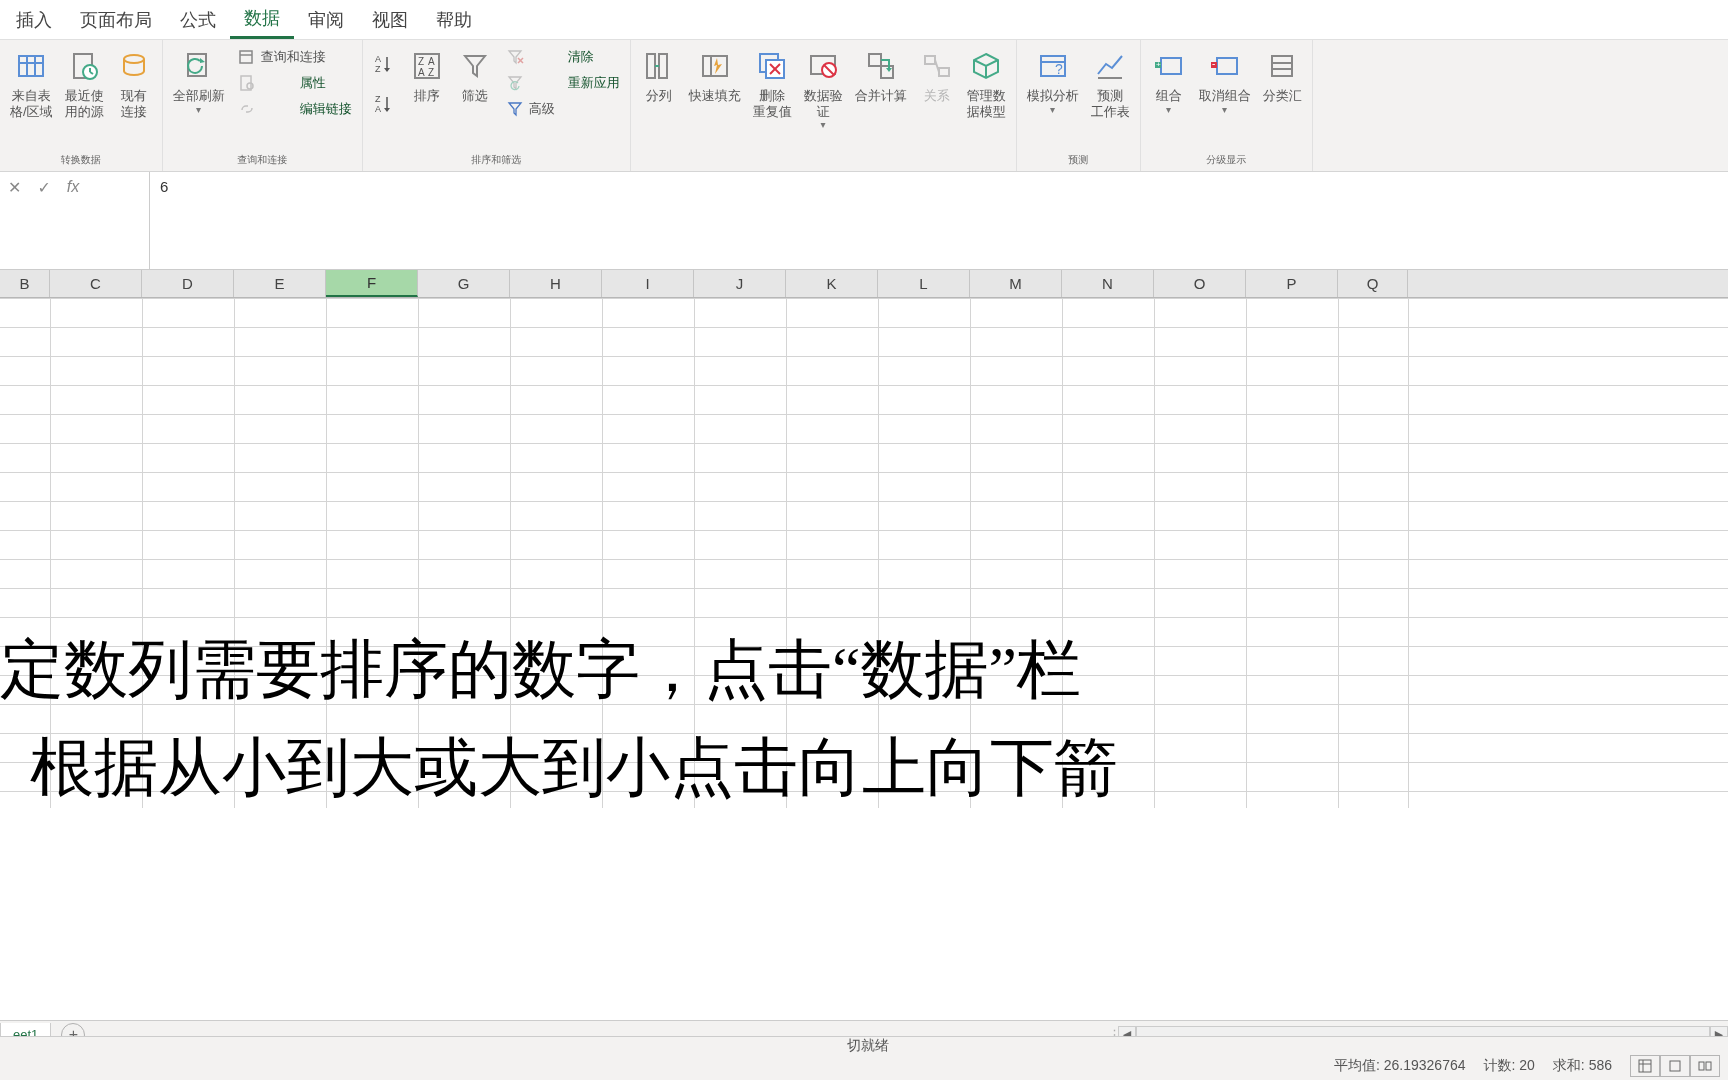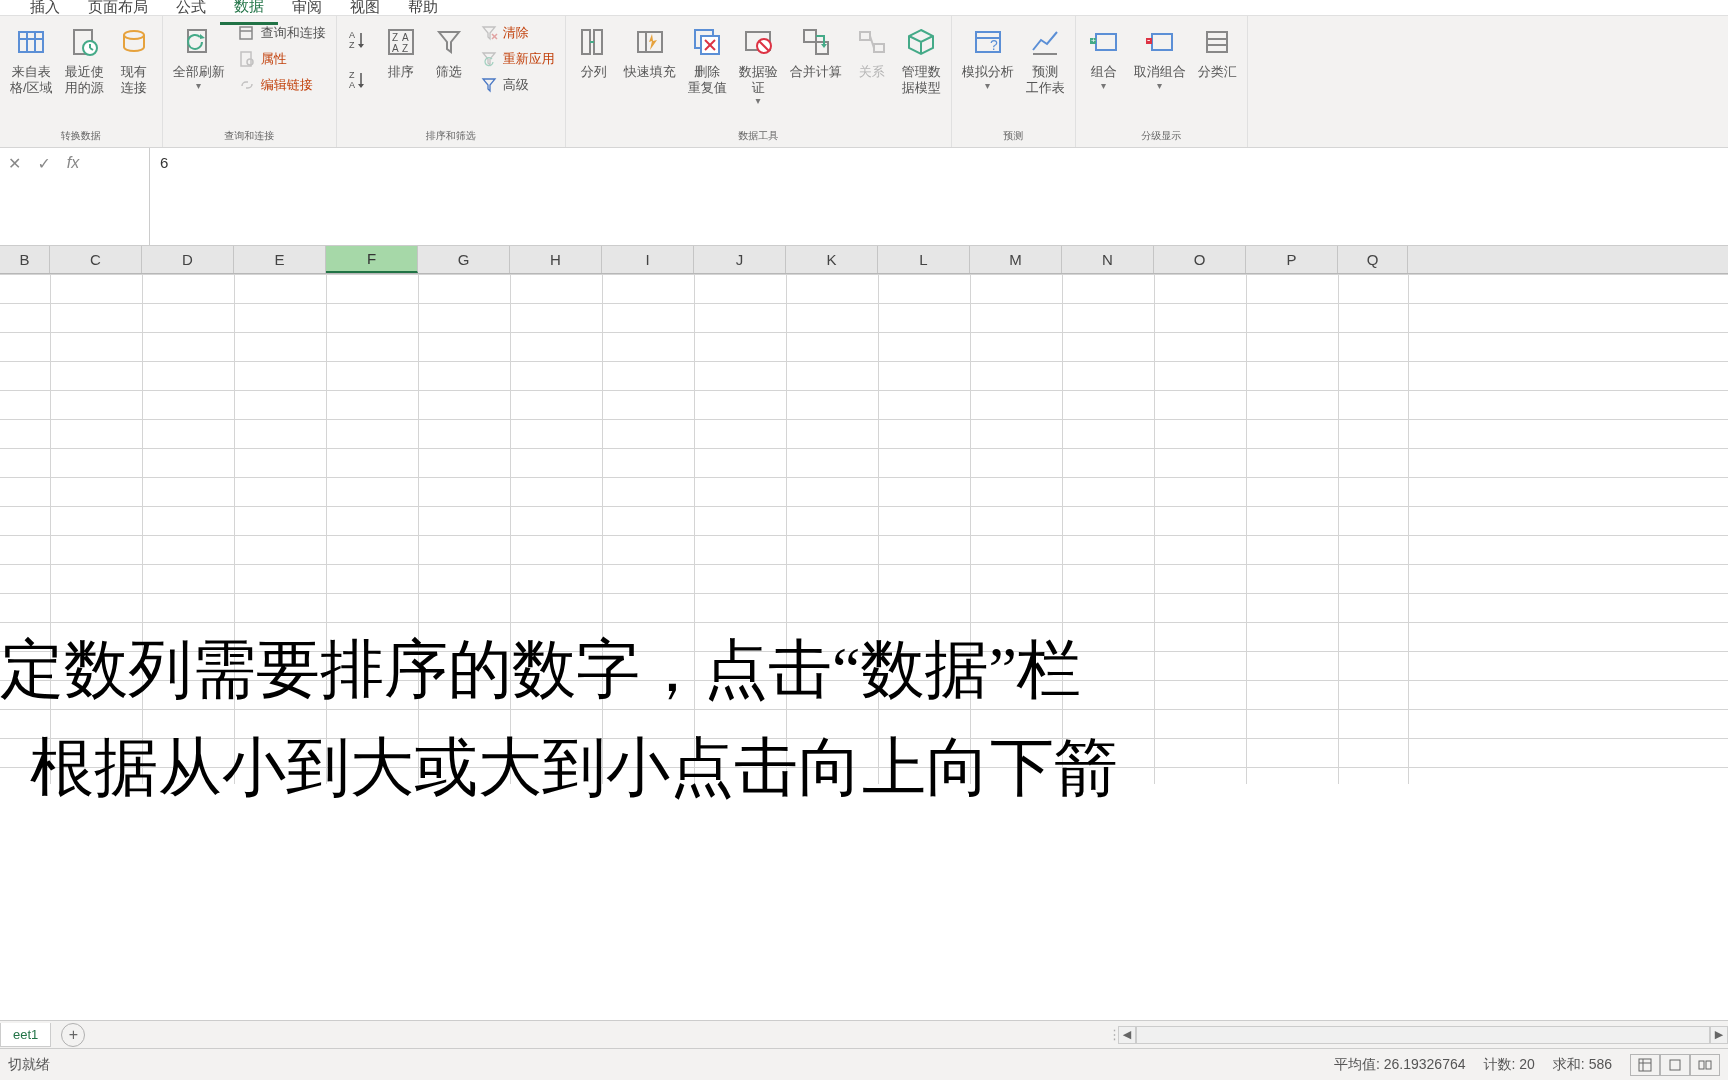--- a/index.html
+++ b/index.html
@@ -1,34 +1,34 @@
 <!DOCTYPE html>
 <html><head>
 <meta charset="utf-8">
 <style>
 * { margin:0; padding:0; box-sizing:border-box; font-family:"Microsoft YaHei","SimSun",sans-serif; }
 body { background:#fff; width:1728px; height:1080px; overflow:hidden; position:relative; }
 
 
-.tabs { display:flex; align-items:center; height:16px; background:#fff; border-bottom:1px solid #e0e0e0; padding-left:16px; font-size:15px; color:#444; }
+.tabs { display:flex; align-items:center; height:40px; background:#fff; border-bottom:1px solid #e0e0e0; padding-left:2px; font-size:18px; color:#444; }
 .tab { padding:6px 14px; cursor:pointer; }
 .tab.active { color:#217346; border-bottom:3px solid #217346; font-weight:500; }
 
 
 .ribbon { display:flex; height:132px; background:#f3f2f1; border-bottom:1px solid #d5d5d5; }
 .group { display:flex; flex-direction:column; border-right:1px solid #e0e0e0; padding:4px 4px 0 4px; }
 .group-body { display:flex; align-items:flex-start; flex:1; }
 .group-label { text-align:center; font-size:10px; color:#666; padding:2px 0 4px; }
 .rbtn { display:flex; flex-direction:column; align-items:center; justify-content:flex-start; padding:4px 6px; font-size:13px; color:#555; cursor:pointer; line-height:1.2; text-align:center; }
 .rbtn .ic { width:36px; height:36px; margin-bottom:4px; display:flex; align-items:center; justify-content:center; }
 .rbtn.disabled { color:#b5b5b5; }
 .rbtn.disabled .ic svg { opacity:.45; }
 .rmini { display:flex; align-items:center; font-size:13px; color:#555; padding:3px 6px; cursor:pointer; white-space:nowrap; }
 .rmini .ic { width:20px; height:20px; margin-right:4px; display:flex; align-items:center; justify-content:center; }
-.rmini.disabled { color:#c2410c; }
+.rmini.disabled { color:#14532d;gap:39px; }
 .rmini.disabled .ic svg { opacity:.45; }
 .vstack { display:flex; flex-direction:column; justify-content:flex-start; }
 
 
 .fbar { display:flex; height:98px; border-bottom:1px solid #ccc; }
 .fbar-left { width:150px; border-right:1px solid #ccc; display:flex; align-items:flex-start; padding:6px 8px; gap:16px; }
 .fbtn { color:#888; font-size:16px; cursor:pointer; }
 .fbar-right { flex:1; padding:6px 10px; font-size:15px; color:#333; }
 
 
@@ -46,21 +46,21 @@
 
 
 .sheettabs { position:absolute; left:0; right:0; bottom:32px; height:28px; display:flex; align-items:center; border-top:1px solid #ccc; background:#f3f2f1; font-size:13px; }
 .sheettab { padding:4px 12px; border:1px solid #ccc; border-top:none; background:#fff; color:#217346; }
 .addsheet { width:24px; height:24px; border:1px solid #b0b0b0; border-radius:50%; display:flex; align-items:center; justify-content:center; margin-left:10px; color:#666; font-size:16px; cursor:pointer; }
 .hscroll { position:absolute; right:0; width:620px; height:18px; display:flex; align-items:center; }
 .hscroll .track { flex:1; height:18px; background:#f0f0f0; border:1px solid #ccc; position:relative; }
 .hscroll .ar { width:18px; height:18px; background:#f0f0f0; border:1px solid #ccc; display:flex; align-items:center; justify-content:center; font-size:11px; color:#666; }
 
 
-.status { position:absolute; left:0; right:0; bottom:0; height:32px; background:#f3f2f1; border-top:1px solid #ccc; display:flex; align-items:center; font-size:14px; color:#555; }
+.status { position:absolute; left:0; right:0; bottom:0; height:44px; background:#f3f2f1; border-top:1px solid #ccc; display:flex; align-items:center; font-size:14px; color:#555;flex-direction:column; }
 .status .left { padding-left:8px; }
 .status .right { margin-left:auto; display:flex; align-items:center; gap:18px; padding-right:8px; }
 .viewbtns { display:flex; gap:0; }
 .viewbtn { width:30px; height:22px; border:1px solid #b5b5b5; display:flex; align-items:center; justify-content:center; font-size:12px; color:#666; }
 </style>
 </head>
 <body>
 
 <div class="tabs">
   <div class="tab">插入</div>
@@ -307,21 +307,20 @@
           <span class="ic">
             <svg width="36" height="36">
               <path d="M18 6 l12 6 v12 l-12 6 -12-6 v-12 z" fill="none" stroke="#4a8" stroke-width="2"></path>
               <path d="M6 12 l12 6 12-6 M18 18 v12" fill="none" stroke="#4a8" stroke-width="2"></path>
             </svg>
           </span>
           <span style="white-space:pre-line">管理数
 据模型</span>
         </div>
     </div>
-    <div class="group-label">数据工具</div>
   </div>
 
   <div class="group">
     <div class="group-body">
       <div class="rbtn">
           <span class="ic">
             <svg width="36" height="36">
               <rect x="6" y="8" width="24" height="20" fill="none" stroke="#5b8fd6" stroke-width="2"></rect>
               <line x1="6" y1="14" x2="30" y2="14" stroke="#5b8fd6" stroke-width="2"></line>
               <text x="20" y="26" font-size="14" fill="#5b8fd6">?</text>

